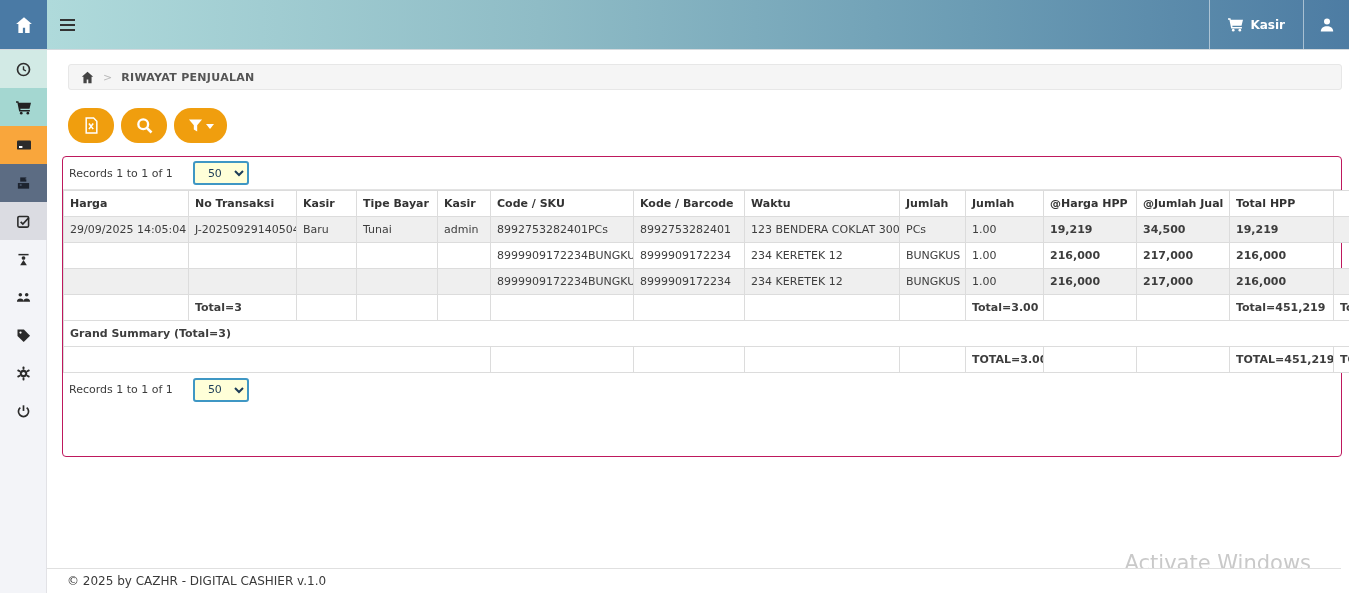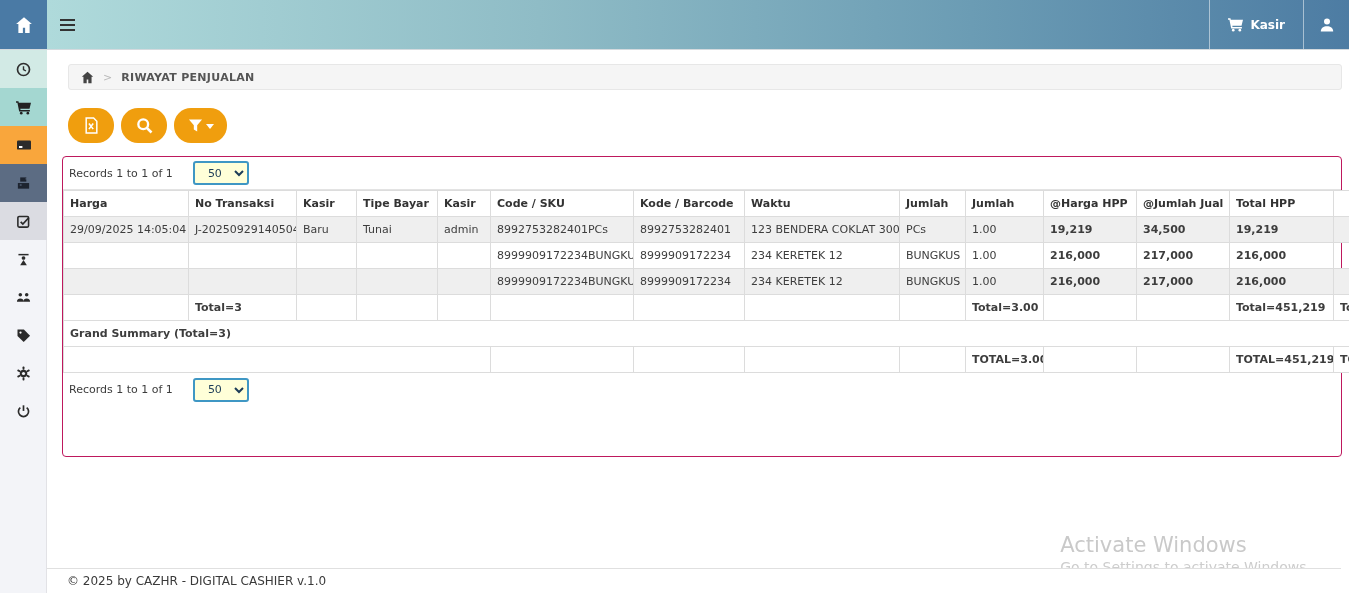--- a/index.html
+++ b/index.html
@@ -380,18 +380,17 @@
         <option>50</option>
       </select>
     </div>
 
     <div style="height:48px"></div>
   </div>
 </main>
 
 <div class="watermark">
   <div class="w1">Activate Windows</div>
-  <div class="w2">Go to Settings to activate Windows.</div>
 </div>
 
 <footer class="footer">
   <span>© 2025 by CAZHR - DIGITAL CASHIER v.1.0</span>
 </footer>
 
 </body></html>

